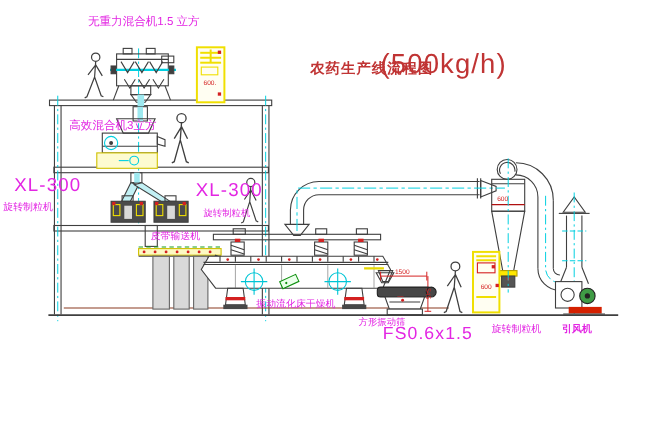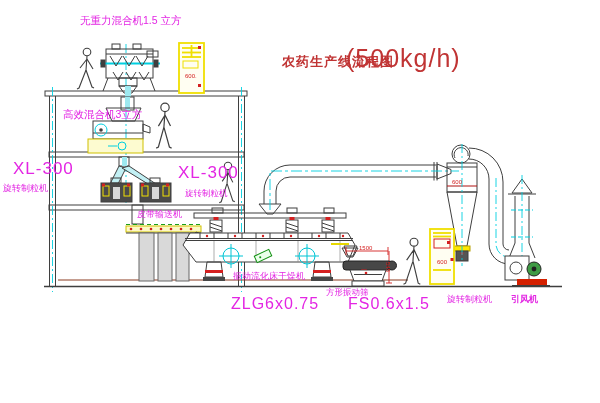--- a/index.html
+++ b/index.html
@@ -308,21 +308,20 @@
 <div class="lbl" style="left:39px;top:109px;font-size:10.5px;margin-left:24px;">高效混合机3立方</div>
 
 <div class="lbl model" style="left:13px;top:160px;">XL-300</div>
 <div class="lbl small-cn" style="left:3px;top:184px;">旋转制粒机</div>
 <div class="lbl model" style="left:178px;top:164px;">XL-300</div>
 <div class="lbl tiny-cn" style="left:185px;top:189px;">旋转制粒机</div>
 
 <div class="lbl small-cn" style="left:137px;top:210px;">皮带输送机</div>
 
 <div class="lbl small-cn" style="left:233px;top:272px;text-align:center;">振动流化床干燥机</div>
-<div class="lbl model-big" style="left:231px;top:296px;">ZLG6x0.75</div>
 
 <div class="lbl tiny-cn" style="left:326px;top:288px;">方形振动筛</div>
 <div class="lbl model-big" style="left:348px;top:296px;">FS0.6x1.5</div>
 
 <div class="lbl small-cn" style="left:447px;top:295px;">旋转制粒机</div>
 <div class="lbl small-cn" style="left:511px;top:295px;font-weight:bold;">引风机</div>
 
 <div class="lbl red dim" style="left:452px;top:179px;">600</div>
 <div class="lbl red dim" style="left:359px;top:245px;">1500</div>
 <div class="lbl red dim dim-v" style="left:391px;top:262px;">545</div>

